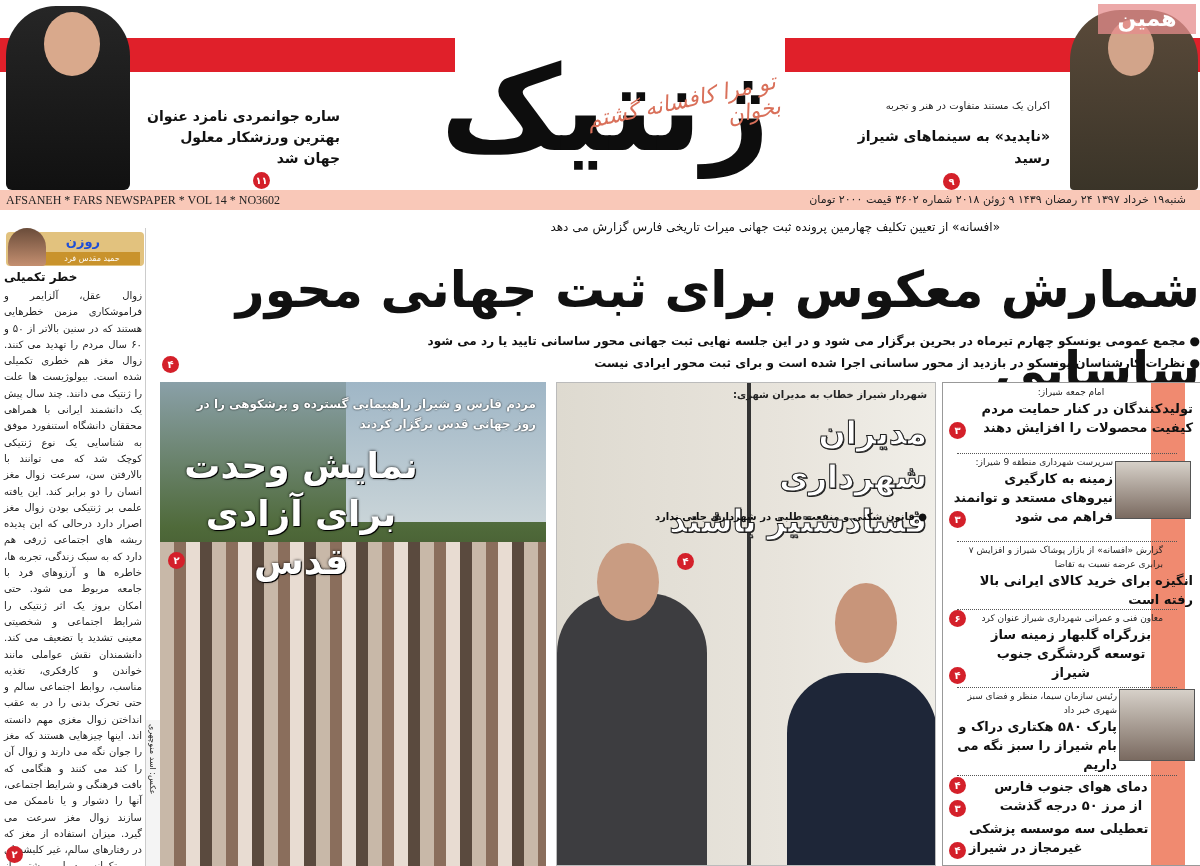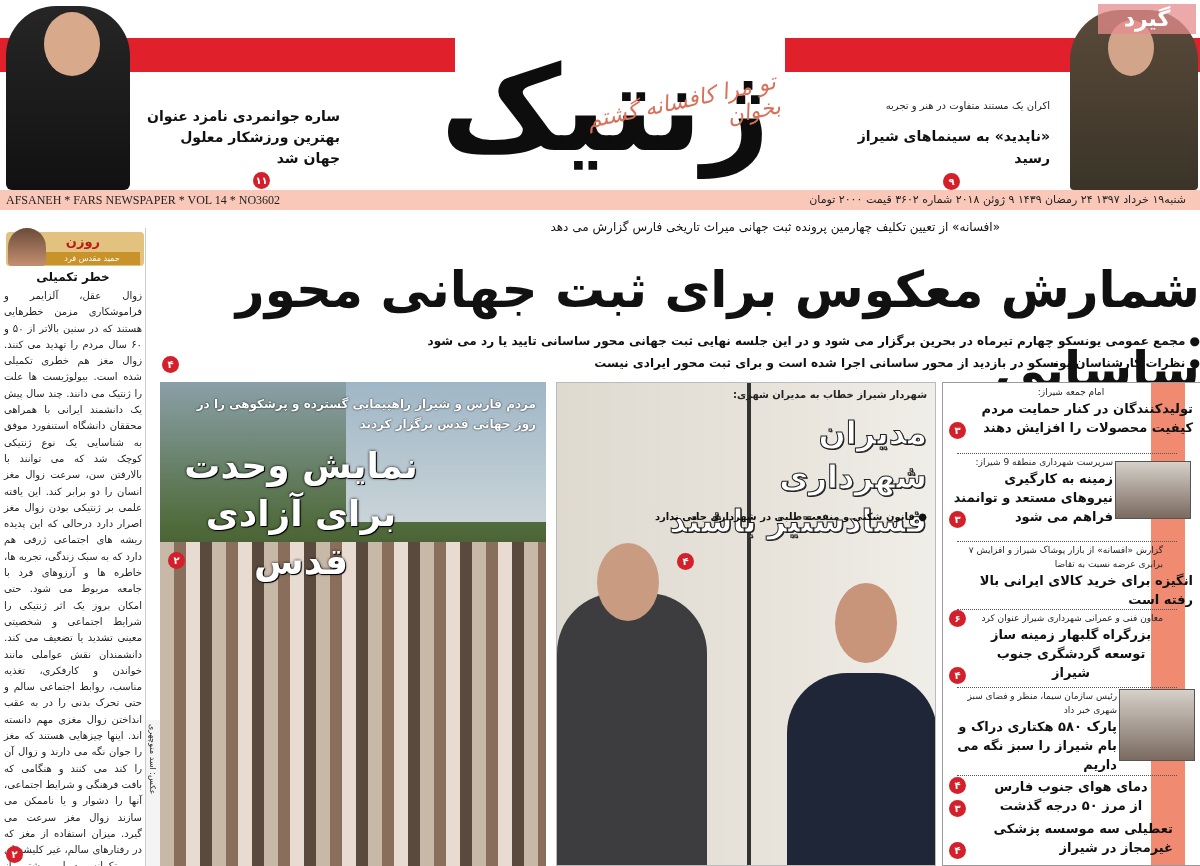--- a/index.html
+++ b/index.html
@@ -26,24 +26,24 @@
 .teaser-right .kicker{font:10px "DejaVu Sans",sans-serif;color:#222;margin-bottom:14px}
 .teaser-right .title{font:bold 14px "DejaVu Sans",sans-serif;line-height:22px}
 .pg{display:inline-block;width:17px;height:17px;border-radius:50%;background:#d4202a;color:#fff;font:bold 10px "DejaVu Sans",sans-serif;text-align:center;line-height:17px}
 
 .lead-kicker{left:300px;top:220px;width:700px;font:12px "DejaVu Sans",sans-serif;color:#111}
 .lead-title{left:180px;top:250px;width:1020px;font:bold 50px "DejaVu Sans",sans-serif;letter-spacing:-2px;color:#111;line-height:80px}
 .lead-bullets{left:200px;top:330px;width:1000px;font:bold 12px "DejaVu Sans",sans-serif;line-height:22px}
 
 .col-left{left:0;top:228px;width:146px;height:638px;border-right:1px solid #ccc}
 .col-tag{left:6px;top:232px;width:138px;height:34px;background:#e2c27e;border-radius:4px}
-.col-tag .t1{position:absolute;right:44px;top:2px;font:bold 13px "DejaVu Sans",sans-serif;color:#b91c1c}
+.col-tag .t1{position:absolute;right:44px;top:2px;font:bold 13px "DejaVu Sans",sans-serif;color:#1d4ed8}
 .col-tag .t2{position:absolute;right:4px;bottom:1px;width:96px;height:13px;background:#c9932c;font:8px "DejaVu Sans",sans-serif;color:#fff;text-align:center;line-height:13px}
 .col-face{left:8px;top:228px;width:38px;height:38px;border-radius:50% 50% 4px 4px;background:linear-gradient(#6a4c3a,#c48f70)}
-.col-title{left:4px;top:270px;width:138px;text-align:center;font:bold 12px "DejaVu Sans",sans-serif}
+.col-title{left:4px;top:270px;width:138px;font:bold 12px "DejaVu Sans",sans-serif}
 .col-body{left:4px;top:288px;width:138px;font:10px "DejaVu Sans",sans-serif;line-height:16.3px;text-align:justify;color:#222;direction:rtl}
 
 .story1{left:160px;top:382px;width:386px;height:484px;background:linear-gradient(180deg,#8aa0a8 0%,#4f6a3a 30%,#3d4d2a 45%,#8a6a5a 55%,#b89a8a 75%,#6a5a50 100%);overflow:hidden}
 .story1 .sky{position:absolute;right:0;top:0;width:200px;height:140px;background:linear-gradient(#9fb6c6,#c9d4d8)}
 .story1 .crowd{position:absolute;left:0;top:160px;width:386px;height:324px;background:repeating-linear-gradient(90deg,#c8b8a8 0 14px,#8a6e5c 14px 26px,#e8dcd2 26px 40px,#5a4a3e 40px 52px)}
 .story1 .kicker{position:absolute;right:10px;top:12px;width:360px;font:bold 12px "DejaVu Sans",sans-serif;color:#fff;line-height:20px;direction:rtl;text-align:right;text-shadow:0 0 2px #000}
 .story1 .title{position:absolute;right:110px;top:60px;width:270px;font:bold 36px "DejaVu Sans",sans-serif;color:#fff;line-height:48px;direction:rtl;text-align:center;text-shadow:0 0 3px #000,1px 1px 0 #000}
 .story2{left:556px;top:382px;width:380px;height:484px;background:linear-gradient(90deg,#dedad0 0%,#e8e4dc 60%,#f0eee8 100%);overflow:hidden;border:1px solid #bbb}
 .story2 .pole{position:absolute;left:190px;top:0;width:4px;height:484px;background:#333}
 .story2 .man1{position:absolute;left:0;top:210px;width:150px;height:274px;background:#3d3d40;border-radius:60px 60px 0 0}
@@ -75,21 +75,21 @@
 </div>
 
 <div class="abs masthead-white"></div>
 <div class="abs logo">
   <div class="logo-big">ژنتیک</div>
   <div class="logo-slogan">تو مرا کافسانه گشتم بخوان</div>
 </div>
 
 <div class="abs photo-right"></div>
 <div class="abs face-right"></div>
-<div class="abs watermark">گیرد</div>
+<div class="abs watermark">همین</div>
 <div class="abs teaser-right rtl">
   <div class="kicker">اکران یک مستند متفاوت در هنر و تجربه</div>
   <div class="title">«ناپدید» به سینماهای شیراز رسید</div>
   <span class="pg" style="margin-right:90px;margin-top:4px">۹</span>
 </div>
 
 <div class="abs datebar">
   <span class="en">AFSANEH * FARS NEWSPAPER * VOL 14 * NO3602</span>
   <span class="fa">شنبه۱۹ خرداد ۱۳۹۷ ۲۴ رمضان ۱۴۳۹ ۹ ژوئن ۲۰۱۸ شماره ۳۶۰۲ قیمت ۲۰۰۰ تومان</span>
 </div>
@@ -176,16 +176,16 @@
     <span class="pg" style="bottom:-20px">۴</span>
   </div>
   <div class="dots" style="top:392px"></div>
 
   <div class="ritem" style="top:394px">
     <div class="t" style="text-align:center;padding:0 40px">دمای هوای جنوب فارس از مرز ۵۰ درجه گذشت</div>
     <span class="pg">۳</span>
   </div>
 
   <div class="ritem" style="top:436px">
-    <div class="t" style="text-align:right;padding:0 20px">تعطیلی سه موسسه پزشکی غیرمجاز در شیراز</div>
+    <div class="t" style="text-align:left;padding:0 20px">تعطیلی سه موسسه پزشکی غیرمجاز در شیراز</div>
     <span class="pg">۴</span>
   </div>
 </div>
 
 </body></html>

